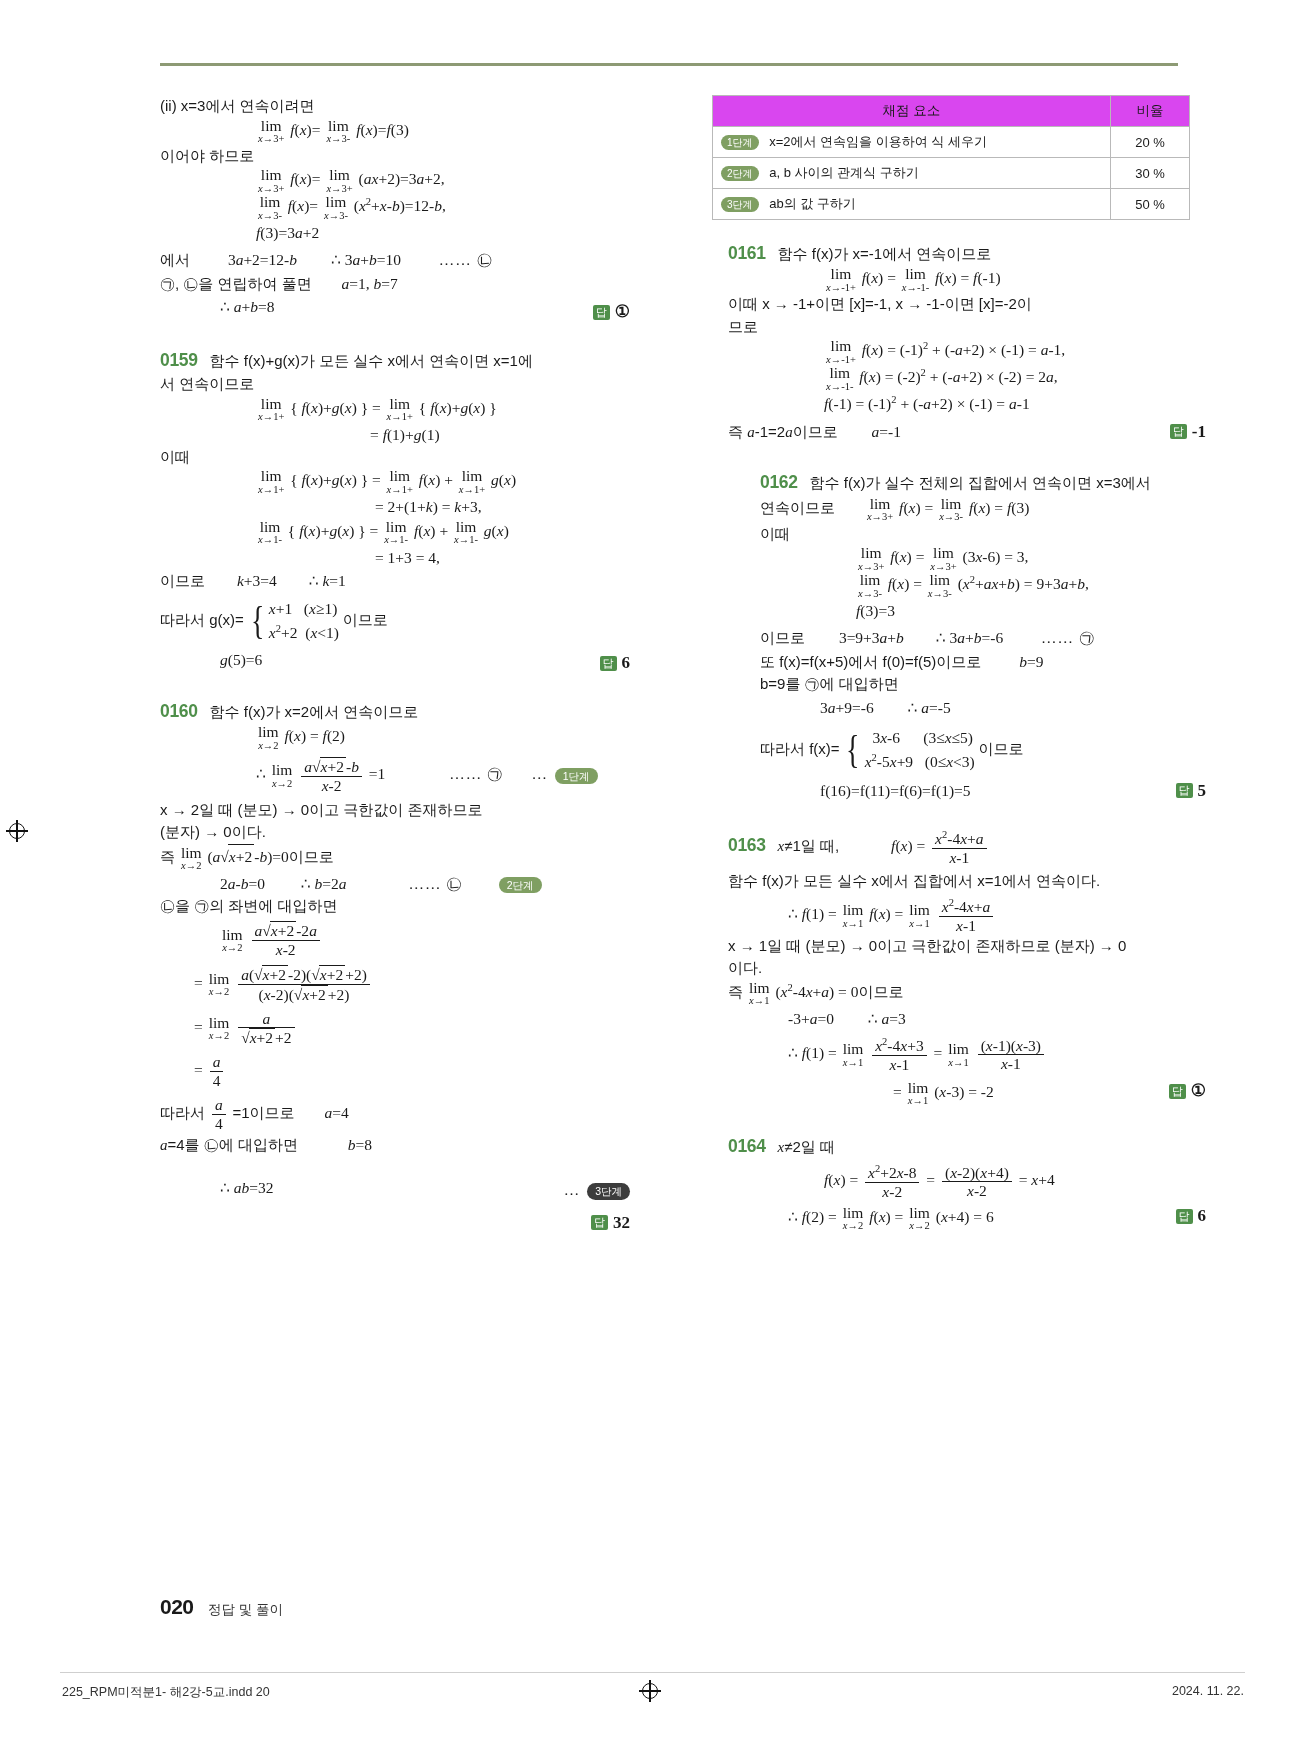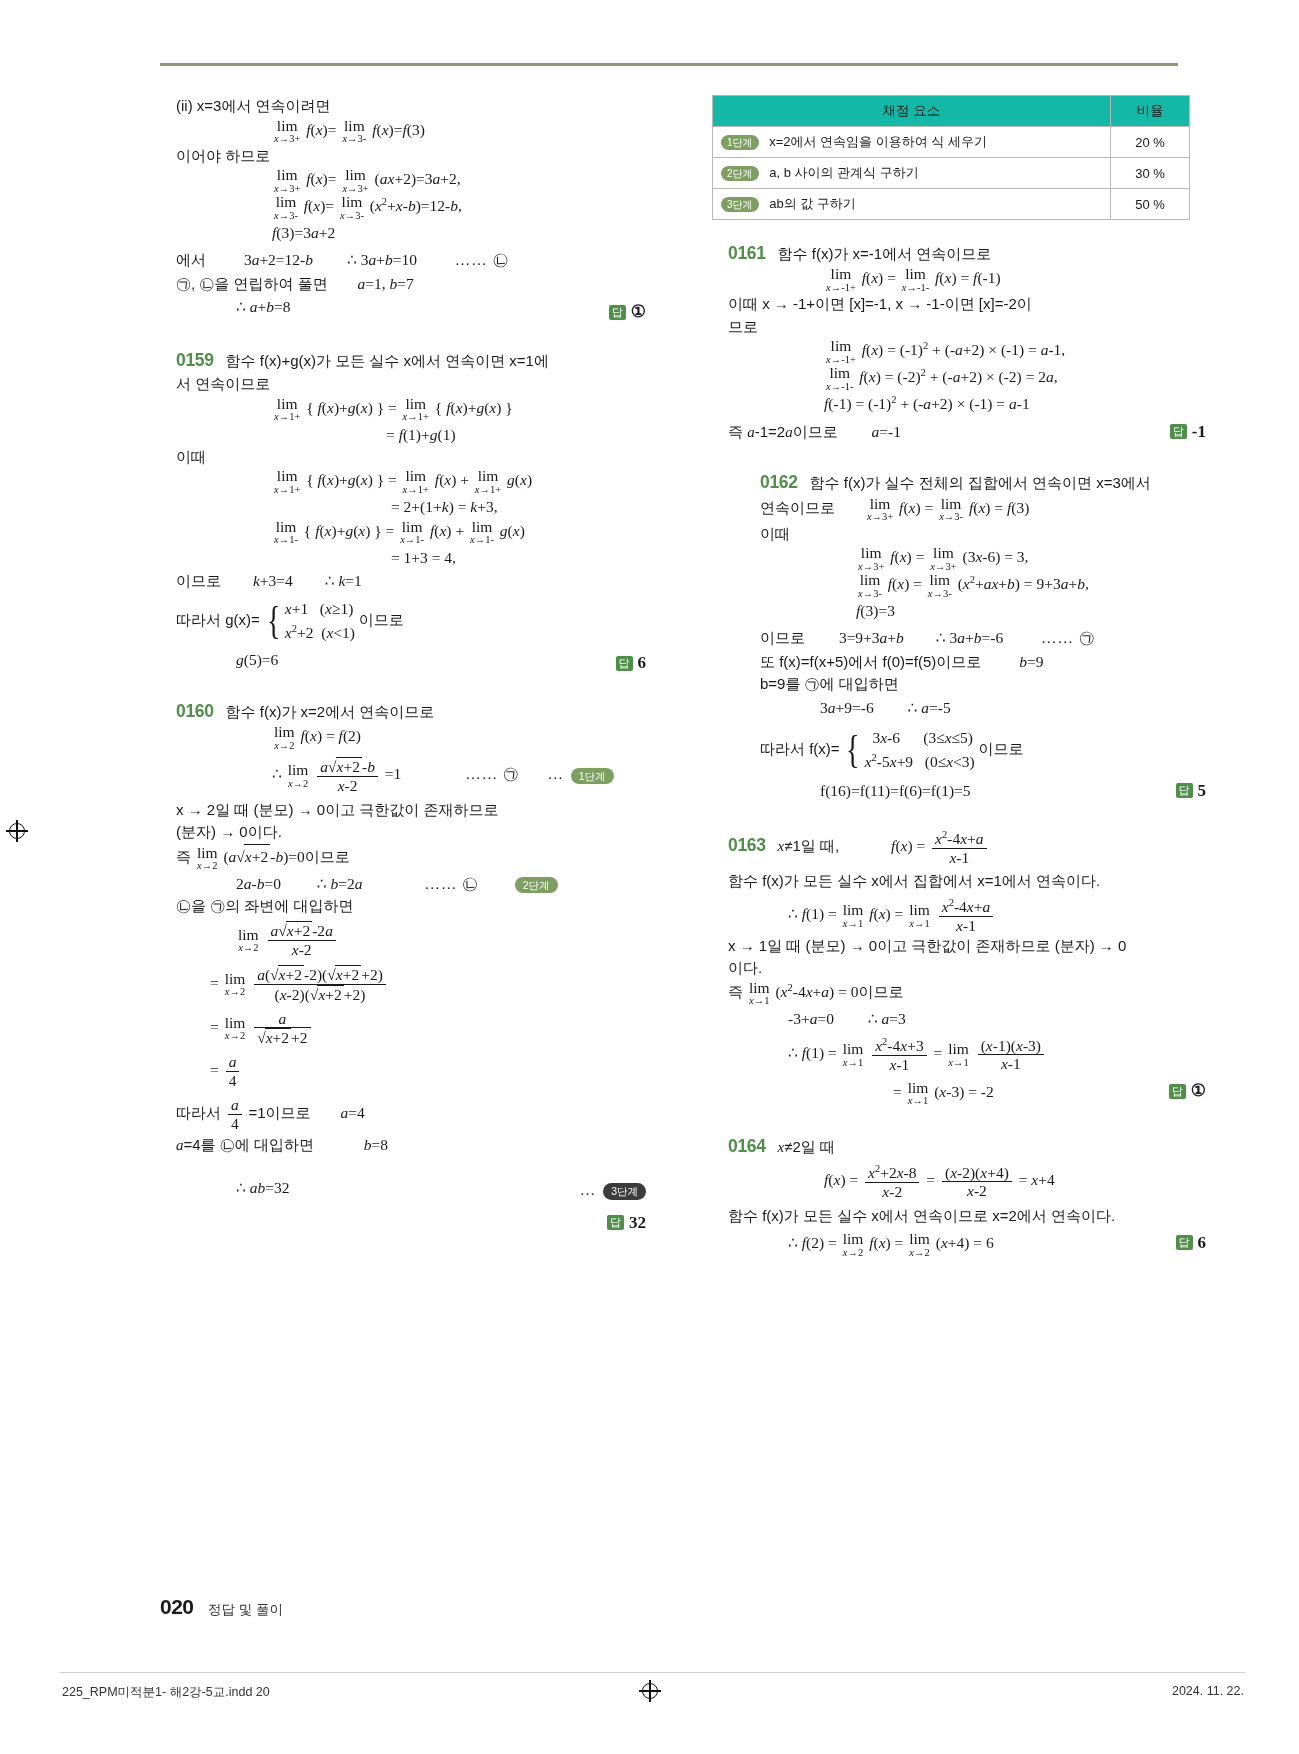--- a/index.html
+++ b/index.html
@@ -26,21 +26,21 @@
     width: 1018px; height: 3px;
     background: #8d9a74;
   }
   .col {
     position: absolute;
     top: 95px;
     width: 470px;
     font-size: 15.5px;
     line-height: 1.5;
   }
-  .col-left { left: 176px; }
+  .col-left { left: 160px; }
   .col-right { left: 728px; width: 478px; }
 
   .blk { margin-bottom: 2px; }
   .line { white-space: nowrap; }
   .ind1 { padding-left: 34px; }
   .ind2 { padding-left: 60px; }
   .ind3 { padding-left: 96px; }
   .ind6 { padding-left: 180px; }
 
   .qnum {
@@ -151,21 +151,21 @@
     width: 478px;
     border-collapse: collapse;
     font-family: "Liberation Sans", sans-serif;
     font-size: 13px;
   }
   .rubric th, .rubric td {
     border: 1px solid #b9b9b9;
     padding: 6px 8px;
   }
   .rubric thead th {
-    background: #14b8a6;
+    background: #d946ef;
     font-weight: normal;
     text-align: center;
     font-size: 13.5px;
   }
   .rubric td.ratio { text-align: center; width: 62px; }
   .rubric td.desc { text-align: left; }
   .chip {
     display: inline-block;
     background: #7f9f62;
     color: #fff;
@@ -693,21 +693,20 @@
           <span class="den"><span class="mi">x</span>-2</span>
         </span>
         =
         <span class="frac">
           <span class="num">(<span class="mi">x</span>-2)(<span class="mi">x</span>+4)</span>
           <span class="den"><span class="mi">x</span>-2</span>
         </span>
         = <span class="mi">x</span>+4
       </div>
 
-      <div class="line ko" style="margin-top:4px;">함수 f(x)가 모든 실수 x에서 연속이므로 x=2에서 연속이다.</div>
 
       <div class="line step-row ind2" style="margin-top:4px;">
         ∴ <span class="mi">f</span>(2) =
         <span class="lim"><span class="top">lim</span><span class="bot"><span class="mi">x</span>→2</span></span>
         <span class="mi">f</span>(<span class="mi">x</span>) =
         <span class="lim"><span class="top">lim</span><span class="bot"><span class="mi">x</span>→2</span></span>
         (<span class="mi">x</span>+4) = 6
         <span class="step-abs" style="top:-2px;">
           <span class="ans"><span class="box">답</span><span class="val">6</span></span>
         </span>

